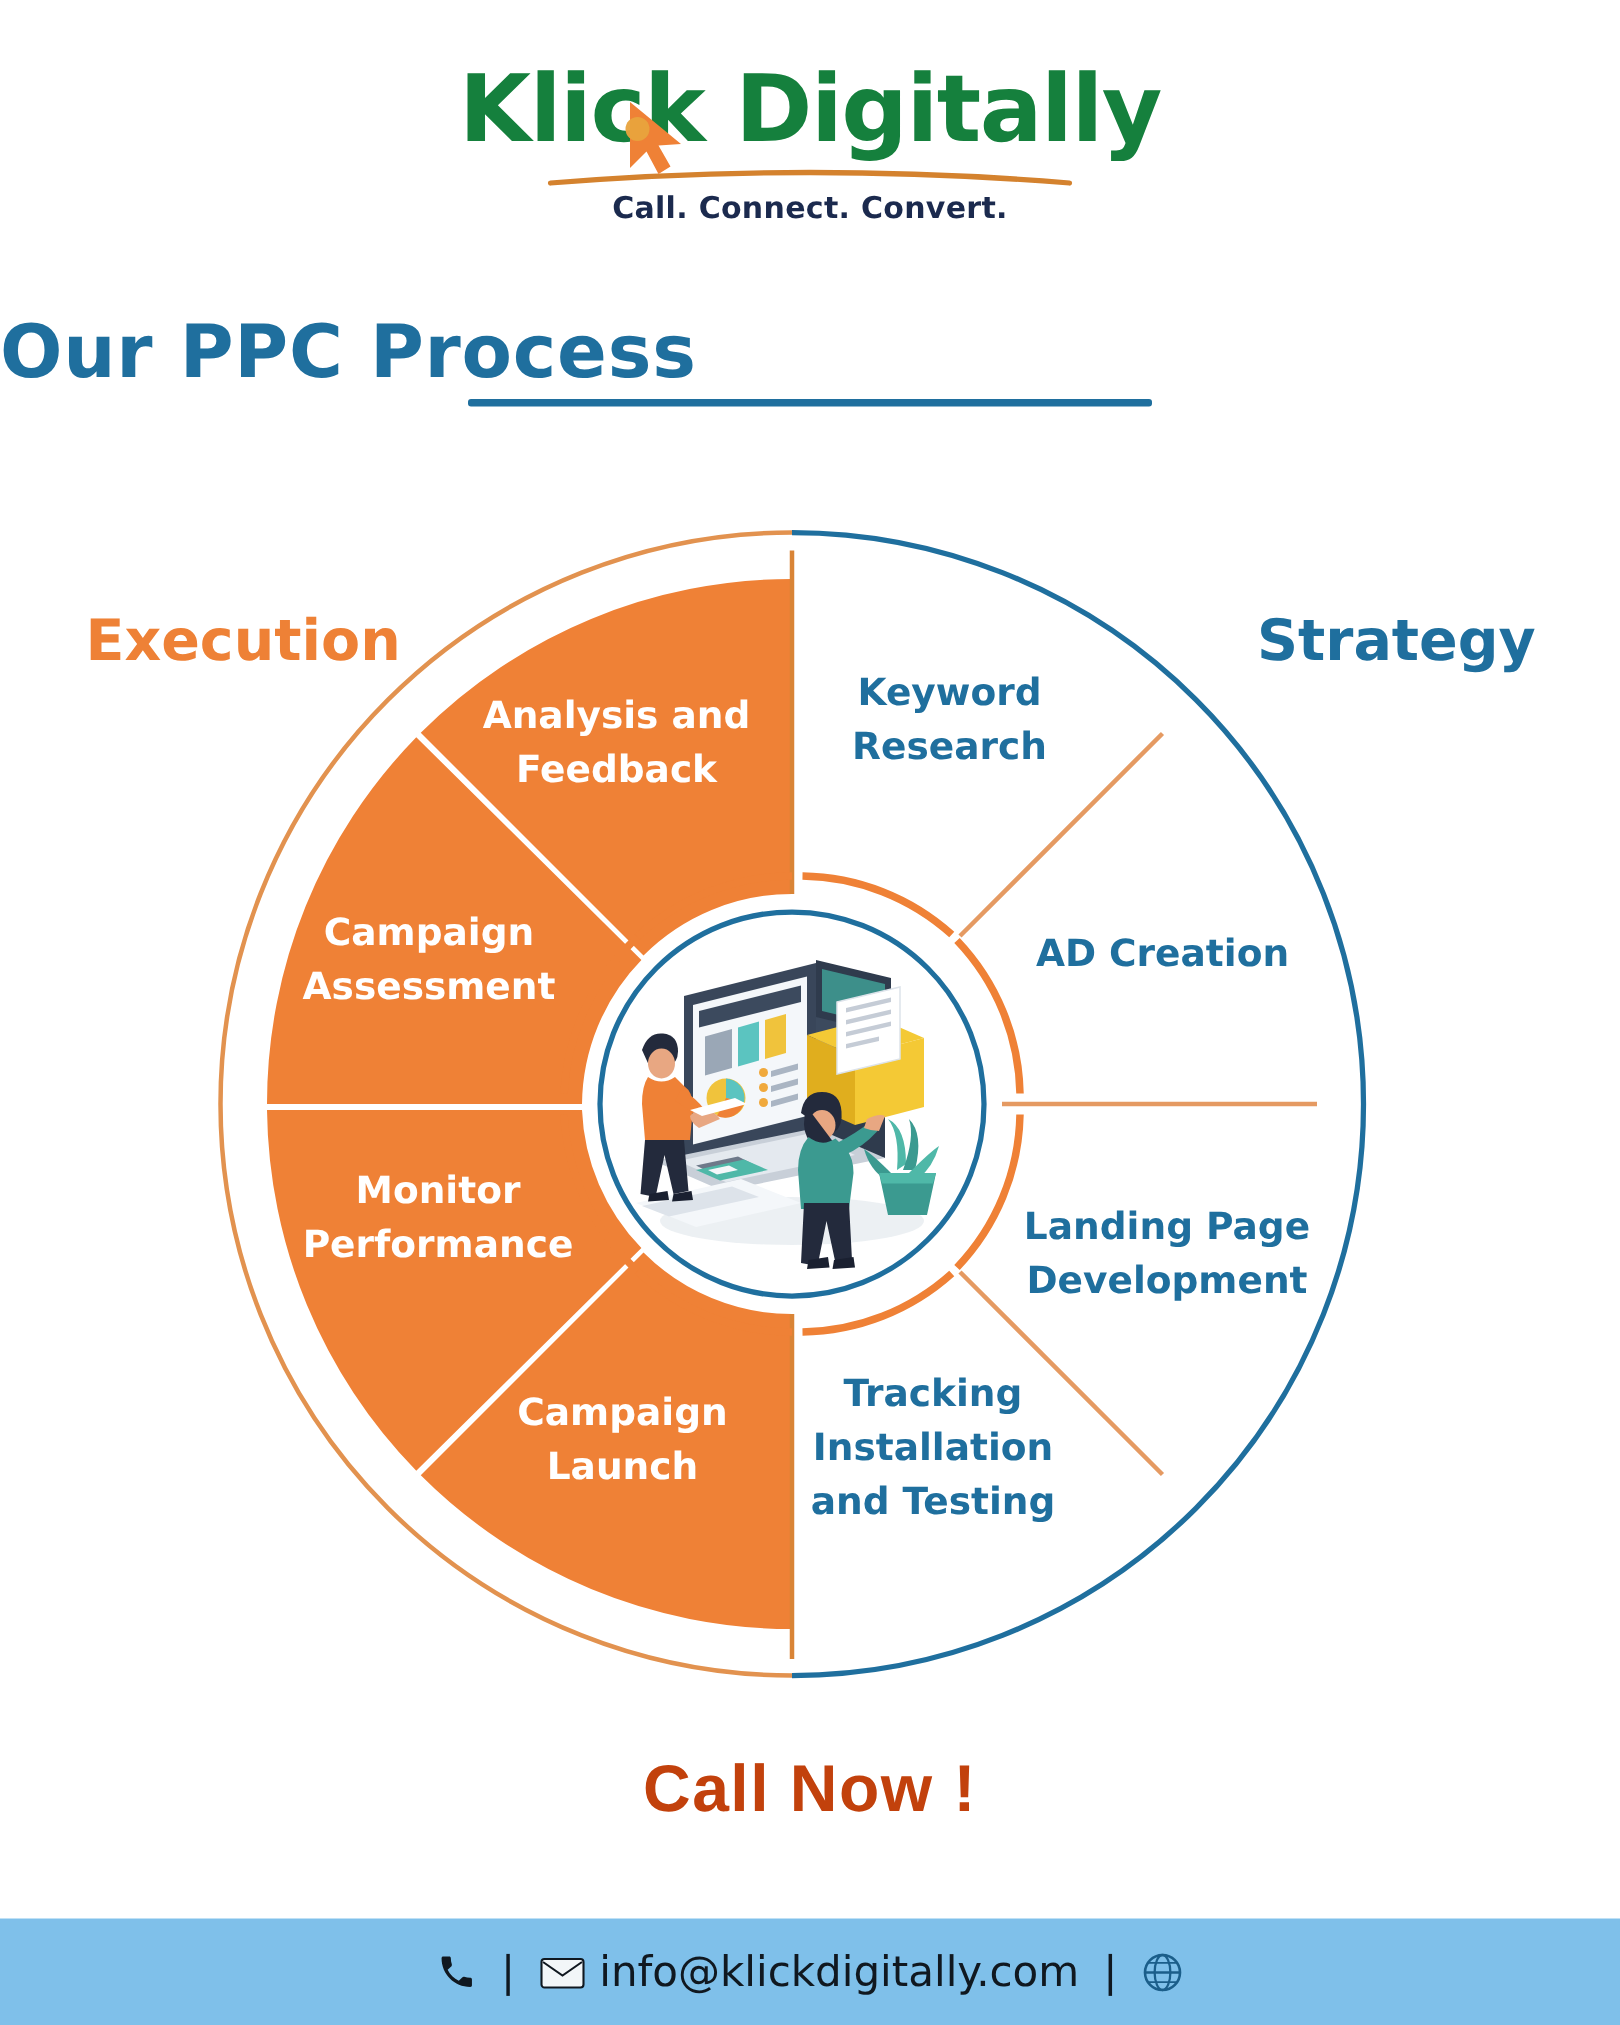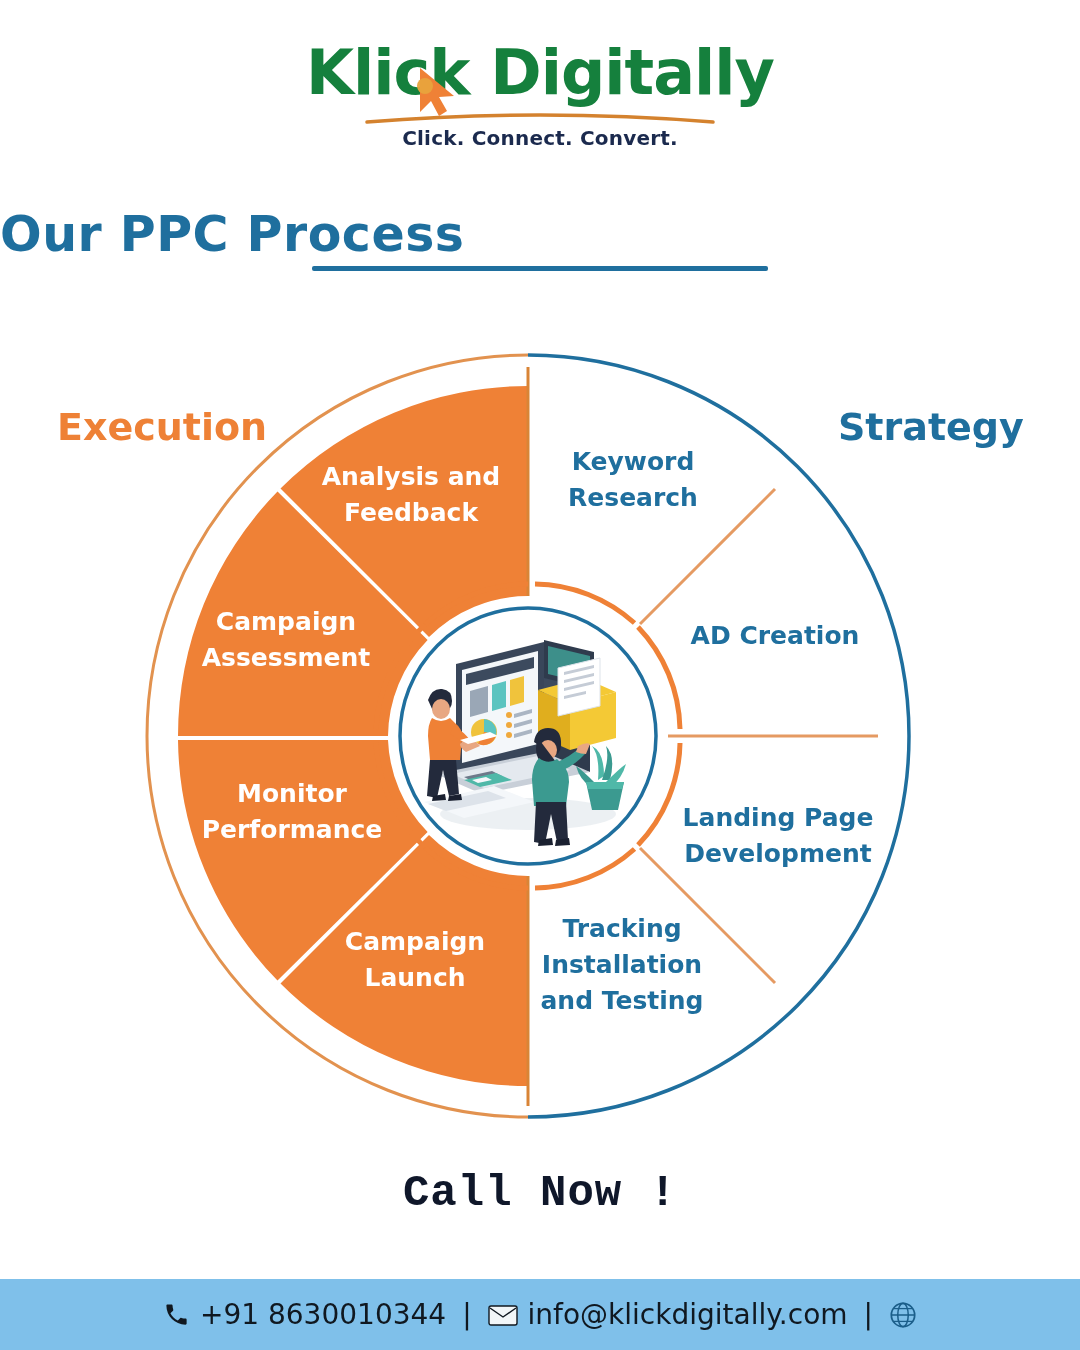--- a/index.html
+++ b/index.html
@@ -73,22 +73,22 @@
     font-weight:bold; font-size:38px; fill:#ee8136;
   }
   .side-heading-strat{
     font-family:"DejaVu Sans", sans-serif;
     font-weight:bold; font-size:38px; fill:#1f6f9e;
   }
 
   
   #cta{
     position:absolute; top:1168px; left:0; width:1080px; text-align:center;
-    font-family:Liberation Mono, monospace;
-    font-size:44px; font-weight:bold; color:#0f172a; letter-spacing:1px;
+    font-family:Liberation Sans, sans-serif;
+    font-size:44px; font-weight:bold; color:#c2410c; letter-spacing:1px;
   }
 
   
   #footer-bar{
     position:absolute; left:0; bottom:0; width:1080px; height:74px;
     background:#7fc0ea;
     display:flex; align-items:center; justify-content:center;
     border-top:3px solid #ffffff;
   }
   #footer-inner{
@@ -106,21 +106,21 @@
   <div id="logo-wordmark">
     <span>Klick Digitally</span>
     <svg id="cursor-icon" viewBox="0 0 44 52">
       <path d="M6 2 L6 46 L17 35 L25 50 L33 45 L25 31 L40 30 Z" fill="#ef8136"></path>
       <circle cx="11" cy="20" r="8" fill="#e8a33d" opacity="0.95"></circle>
     </svg>
   </div>
   <svg id="logo-swoosh" width="350" height="14" viewBox="0 0 350 14">
     <path d="M2 12 Q175 -2 348 12" stroke="#d4822e" stroke-width="3.5" fill="none" stroke-linecap="round"></path>
   </svg>
-  <div id="logo-tagline">Click. Connect. Convert.</div>
+  <div id="logo-tagline">Call. Connect. Convert.</div>
 </div>
 
 <div id="page-title">Our PPC Process</div>
 <div id="page-title-underline"></div>
 
 <div id="diagram-wrap">
   <svg id="wheel-svg" width="1080" height="810" viewBox="0 0 1080 810">
 
     <path d="M 528 25 A 381 381 0 0 0 528 787" fill="none" stroke="#e2924f" stroke-width="3"></path>
     <path d="M 528 25 A 381 381 0 0 1 528 787" fill="none" stroke="#1f6f9e" stroke-width="3.5"></path>
@@ -280,21 +280,20 @@
 
 <div id="cta">Call Now !</div>
 
 <div id="footer-bar">
   <div id="footer-inner">
     <span class="fi">
       <svg width="27" height="27" viewBox="0 0 24 24">
           <path d="M6.6 10.8c1.4 2.8 3.8 5.2 6.6 6.6l2.2-2.2c.3-.3.7-.4 1-.2 1.1.4 2.4.6 3.6.6.6 0 1 .4 1 1V20c0 .6-.4 1-1 1C10.6 21 3 13.4 3 4c0-.6.4-1 1-1h3.5c.6 0 1 .4 1 1 0 1.3.2 2.5.6 3.6.1.4 0 .8-.2 1.1L6.6 10.8z" fill="#101820"></path>
         </svg>
     </span>
-    <span>+91 8630010344</span>
     <span class="sep">|</span>
     <span class="fi">
       <svg width="30" height="24" viewBox="0 0 30 24">
           <rect x="1" y="3" width="28" height="19" rx="2" fill="#f2f6f8" stroke="#101820" stroke-width="1.4"></rect>
           <path d="M2 5 L15 14 L28 5" fill="none" stroke="#101820" stroke-width="1.4"></path>
         </svg>
     </span>
     <span>info@klickdigitally.com</span>
     <span class="sep">|</span>
     <span class="fi">

